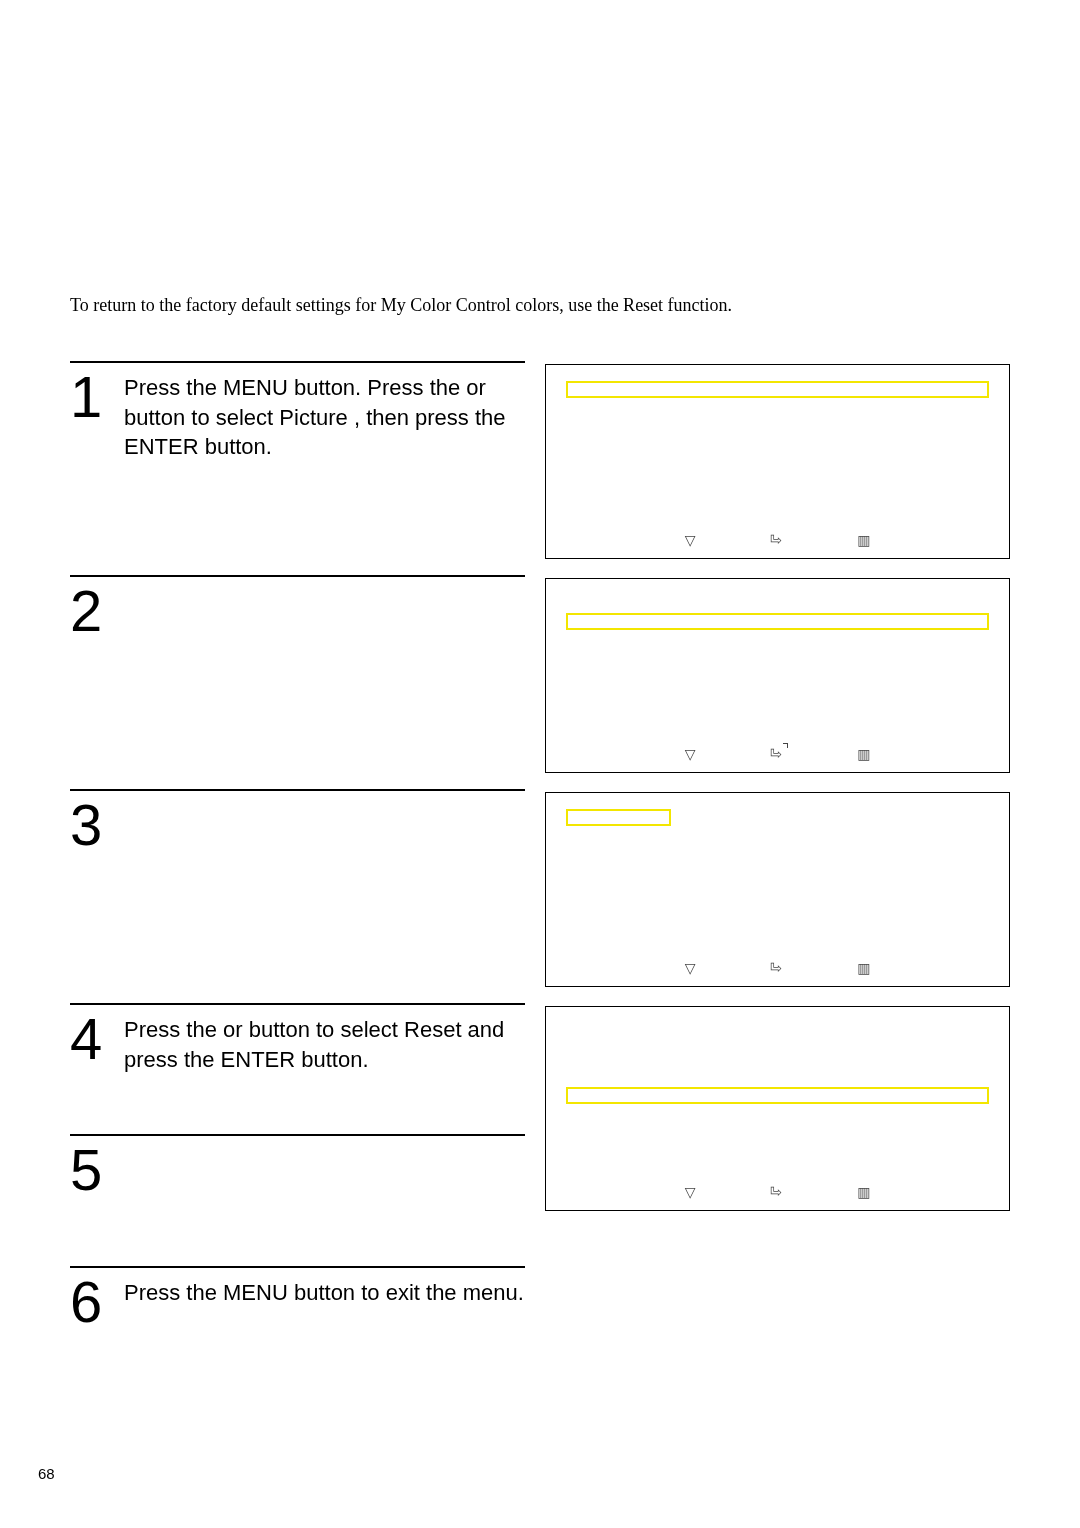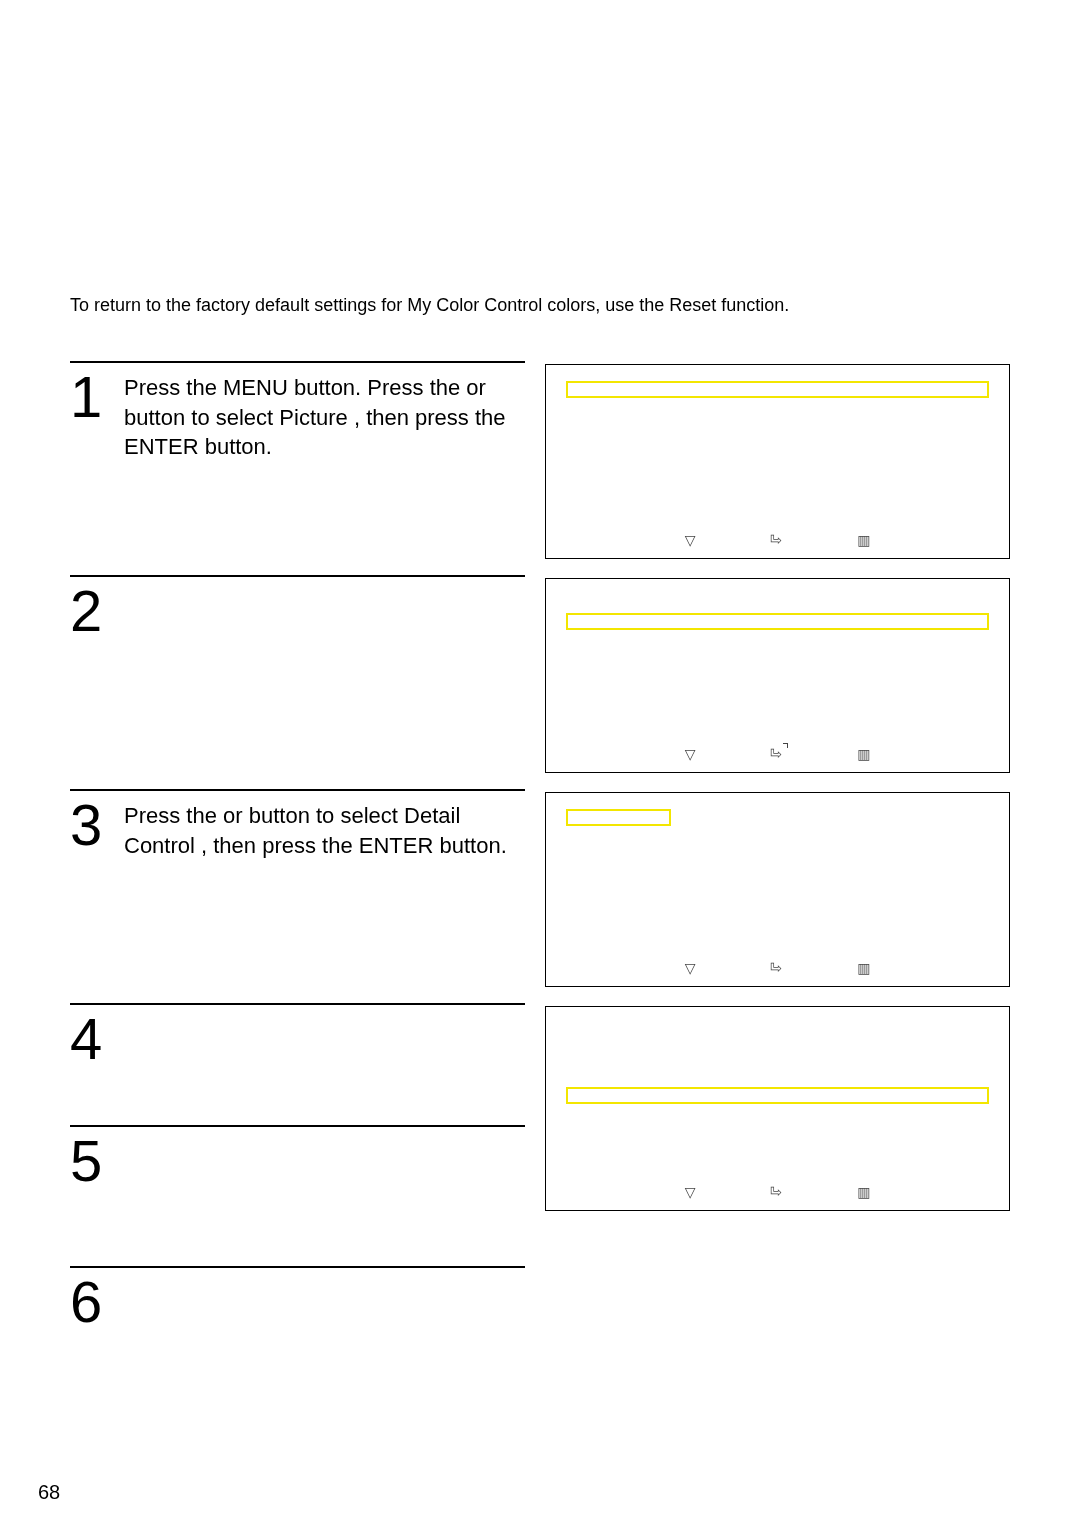--- a/index.html
+++ b/index.html
@@ -8,20 +8,21 @@
     width: 1080px;
     height: 1528px;
     padding: 60px 70px 40px 70px;
     position: relative;
     color: #000;
   }
   .intro {
     font-size: 18px;
     margin-top: 235px;
     margin-bottom: 45px;
+    font-family: Liberation Serif, serif;
   }
   .row {
     display: flex;
     align-items: flex-start;
     gap: 20px;
   }
   .step-col {
     width: 455px;
     display: flex;
     align-items: flex-start;
@@ -104,23 +105,23 @@
     position: absolute;
     top: -3px;
     right: -6px;
     width: 4px;
     height: 4px;
     border-right: 1px solid #444;
     border-top: 1px solid #444;
   }
   .page-num {
     position: absolute;
-    bottom: 24px;
+    bottom: 46px;
     left: 38px;
-    font-size: 20px;
+    font-size: 15px;
   }
   .group {
     margin-bottom: 0;
   }
   .step-stack {
     display: flex;
     flex-direction: column;
   }
   .spacer-top1 .sel-line { margin-top: 2px; }
   .spacer-top2 .sel-line { margin-top: 20px; }
@@ -169,41 +170,41 @@
       </div>
     </div>
   </div>
 </div>
 
 <div class="row group">
   <div class="step-stack">
     <div class="step-rule"></div>
     <div class="step-col">
       <div class="step-num">3</div>
-      <div class="step-text">Press the   or     button to select  Detail Control , then press the ENTER button.</div>
     </div>
   </div>
   <div class="screen-col">
     <div class="screen-box spacer-top3">
       <div class="sel-line-narrow"></div>
       <div class="footer-icons">
         <span class="icon-tri"></span>
         <span class="icon-enter"></span>
         <span class="icon-menu"></span>
       </div>
     </div>
   </div>
 </div>
 
 <div class="row group">
   <div class="step-stack" style="gap:0;">
     <div>
       <div class="step-rule"></div>
       <div class="step-col">
         <div class="step-num">4</div>
+        <div class="step-text">Press the   or     button to select  Reset  and press the ENTER button.</div>
       </div>
     </div>
     <div style="height:60px;"></div>
     <div>
       <div class="step-rule"></div>
       <div class="step-col">
         <div class="step-num">5</div>
       </div>
     </div>
   </div>
@@ -219,17 +220,18 @@
   </div>
 </div>
 
 <div style="height:55px;"></div>
 
 <div class="row group">
   <div class="step-stack">
     <div class="step-rule"></div>
     <div class="step-col">
       <div class="step-num">6</div>
+      <div class="step-text">Press the MENU button to exit the menu.</div>
     </div>
   </div>
 </div>
 
 <div class="page-num">68</div>
 
 </body></html>

